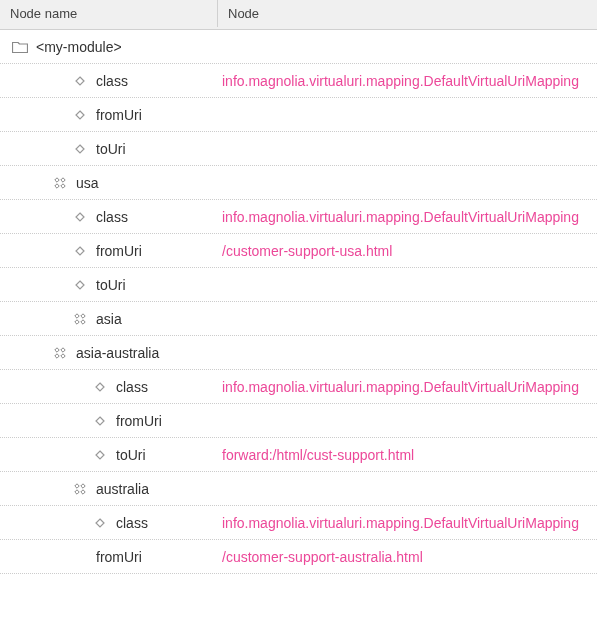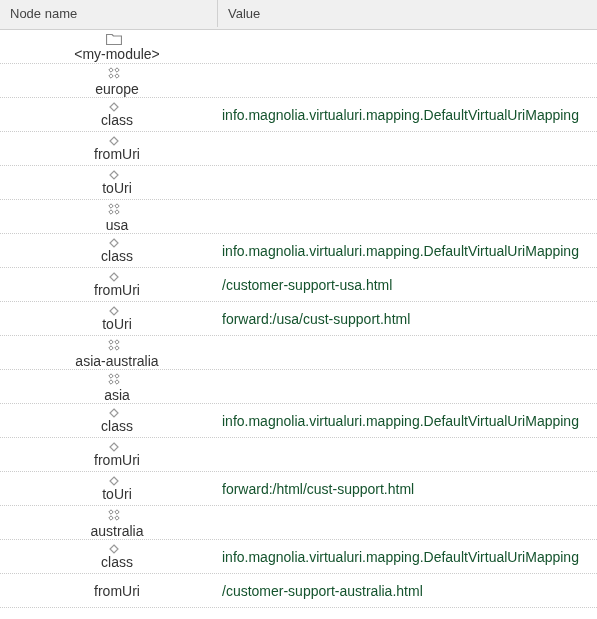--- a/index.html
+++ b/index.html
@@ -31,74 +31,57 @@
     height: 34px;
     border-bottom: 1px dotted #ccc;
   }
   .cell-name {
     width: 218px;
     display: flex;
     align-items: center;
     padding-left: 10px;
     overflow: hidden;
     white-space: nowrap;
-    flex-direction: column;
   }
   .cell-value {
     flex: 1;
     padding-left: 4px;
     white-space: nowrap;
     overflow: hidden;
-    color: #14532d;
+    color: #ec4899;
   }
   .indent { display:inline-block; width:20px; flex-shrink:0; }
   .icon-slot { width:20px; display:inline-flex; justify-content:center; align-items:center; flex-shrink:0; }
   .label { padding-left: 6px; color:#333; }
   svg { display:block; }
 </style>
 </head>
 <body>
 
 <div class="header">
   <div class="header-cell col-name">Node name</div>
-  <div class="header-cell col-value">Value</div>
+  <div class="header-cell col-value">Node</div>
 </div>
 
 <div class="rows" id="rows">
     <div class="row">
       <div class="cell-name">
         <span class="icon-slot">
           <svg width="16" height="14" viewBox="0 0 16 14">
             <path d="M0.5 2.5 L0.5 12.5 L15.5 12.5 L15.5 4 L7.5 4 L6 2.5 Z" fill="none" stroke="#888" stroke-width="1.2" stroke-linejoin="round"></path>
           </svg>
         </span>
         <span class="label">&lt;my-module&gt;</span>
       </div>
       <div class="cell-value"></div>
     </div>
     <div class="row">
       <div class="cell-name">
         <span class="indent"></span>
         <span class="indent"></span>
-        <span class="icon-slot">
-          <svg width="16" height="16" viewBox="0 0 16 16">
-            <path d="M5 2.8 L7.2 5 L5 7.2 L2.8 5 Z" fill="none" stroke="#888" stroke-width="1"></path>
-            <path d="M11 2.8 L13.2 5 L11 7.2 L8.8 5 Z" fill="none" stroke="#888" stroke-width="1"></path>
-            <path d="M5 8.8 L7.2 11 L5 13.2 L2.8 11 Z" fill="none" stroke="#888" stroke-width="1"></path>
-            <path d="M11 8.8 L13.2 11 L11 13.2 L8.8 11 Z" fill="none" stroke="#888" stroke-width="1"></path>
-          </svg>
-        </span>
-        <span class="label">europe</span>
-      </div>
-      <div class="cell-value"></div>
-    </div>
-    <div class="row">
-      <div class="cell-name">
-        <span class="indent"></span>
-        <span class="indent"></span>
         <span class="indent"></span>
         <span class="icon-slot">
           <svg width="10" height="10" viewBox="0 0 10 10">
             <path d="M5 1 L9 5 L5 9 L1 5 Z" fill="none" stroke="#999" stroke-width="1.2"></path>
           </svg>
         </span>
         <span class="label">class</span>
       </div>
       <div class="cell-value">info.magnolia.virtualuri.mapping.DefaultVirtualUriMapping</div>
     </div>
@@ -177,52 +160,51 @@
         <span class="indent"></span>
         <span class="indent"></span>
         <span class="indent"></span>
         <span class="icon-slot">
           <svg width="10" height="10" viewBox="0 0 10 10">
             <path d="M5 1 L9 5 L5 9 L1 5 Z" fill="none" stroke="#999" stroke-width="1.2"></path>
           </svg>
         </span>
         <span class="label">toUri</span>
       </div>
-      <div class="cell-value">forward:/usa/cust-support.html</div>
+    </div>
+    <div class="row">
+      <div class="cell-name">
+        <span class="indent"></span>
+        <span class="indent"></span>
+        <span class="indent"></span>
+        <span class="icon-slot">
+          <svg width="16" height="16" viewBox="0 0 16 16">
+            <path d="M5 2.8 L7.2 5 L5 7.2 L2.8 5 Z" fill="none" stroke="#888" stroke-width="1"></path>
+            <path d="M11 2.8 L13.2 5 L11 7.2 L8.8 5 Z" fill="none" stroke="#888" stroke-width="1"></path>
+            <path d="M5 8.8 L7.2 11 L5 13.2 L2.8 11 Z" fill="none" stroke="#888" stroke-width="1"></path>
+            <path d="M11 8.8 L13.2 11 L11 13.2 L8.8 11 Z" fill="none" stroke="#888" stroke-width="1"></path>
+          </svg>
+        </span>
+        <span class="label">asia</span>
+      </div>
+      <div class="cell-value"></div>
     </div>
     <div class="row">
       <div class="cell-name">
         <span class="indent"></span>
         <span class="indent"></span>
         <span class="icon-slot">
           <svg width="16" height="16" viewBox="0 0 16 16">
             <path d="M5 2.8 L7.2 5 L5 7.2 L2.8 5 Z" fill="none" stroke="#888" stroke-width="1"></path>
             <path d="M11 2.8 L13.2 5 L11 7.2 L8.8 5 Z" fill="none" stroke="#888" stroke-width="1"></path>
             <path d="M5 8.8 L7.2 11 L5 13.2 L2.8 11 Z" fill="none" stroke="#888" stroke-width="1"></path>
             <path d="M11 8.8 L13.2 11 L11 13.2 L8.8 11 Z" fill="none" stroke="#888" stroke-width="1"></path>
           </svg>
         </span>
         <span class="label">asia-australia</span>
-      </div>
-      <div class="cell-value"></div>
-    </div>
-    <div class="row">
-      <div class="cell-name">
-        <span class="indent"></span>
-        <span class="indent"></span>
-        <span class="indent"></span>
-        <span class="icon-slot">
-          <svg width="16" height="16" viewBox="0 0 16 16">
-            <path d="M5 2.8 L7.2 5 L5 7.2 L2.8 5 Z" fill="none" stroke="#888" stroke-width="1"></path>
-            <path d="M11 2.8 L13.2 5 L11 7.2 L8.8 5 Z" fill="none" stroke="#888" stroke-width="1"></path>
-            <path d="M5 8.8 L7.2 11 L5 13.2 L2.8 11 Z" fill="none" stroke="#888" stroke-width="1"></path>
-            <path d="M11 8.8 L13.2 11 L11 13.2 L8.8 11 Z" fill="none" stroke="#888" stroke-width="1"></path>
-          </svg>
-        </span>
-        <span class="label">asia</span>
       </div>
       <div class="cell-value"></div>
     </div>
     <div class="row">
       <div class="cell-name">
         <span class="indent"></span>
         <span class="indent"></span>
         <span class="indent"></span>
         <span class="indent"></span>
         <span class="icon-slot">

